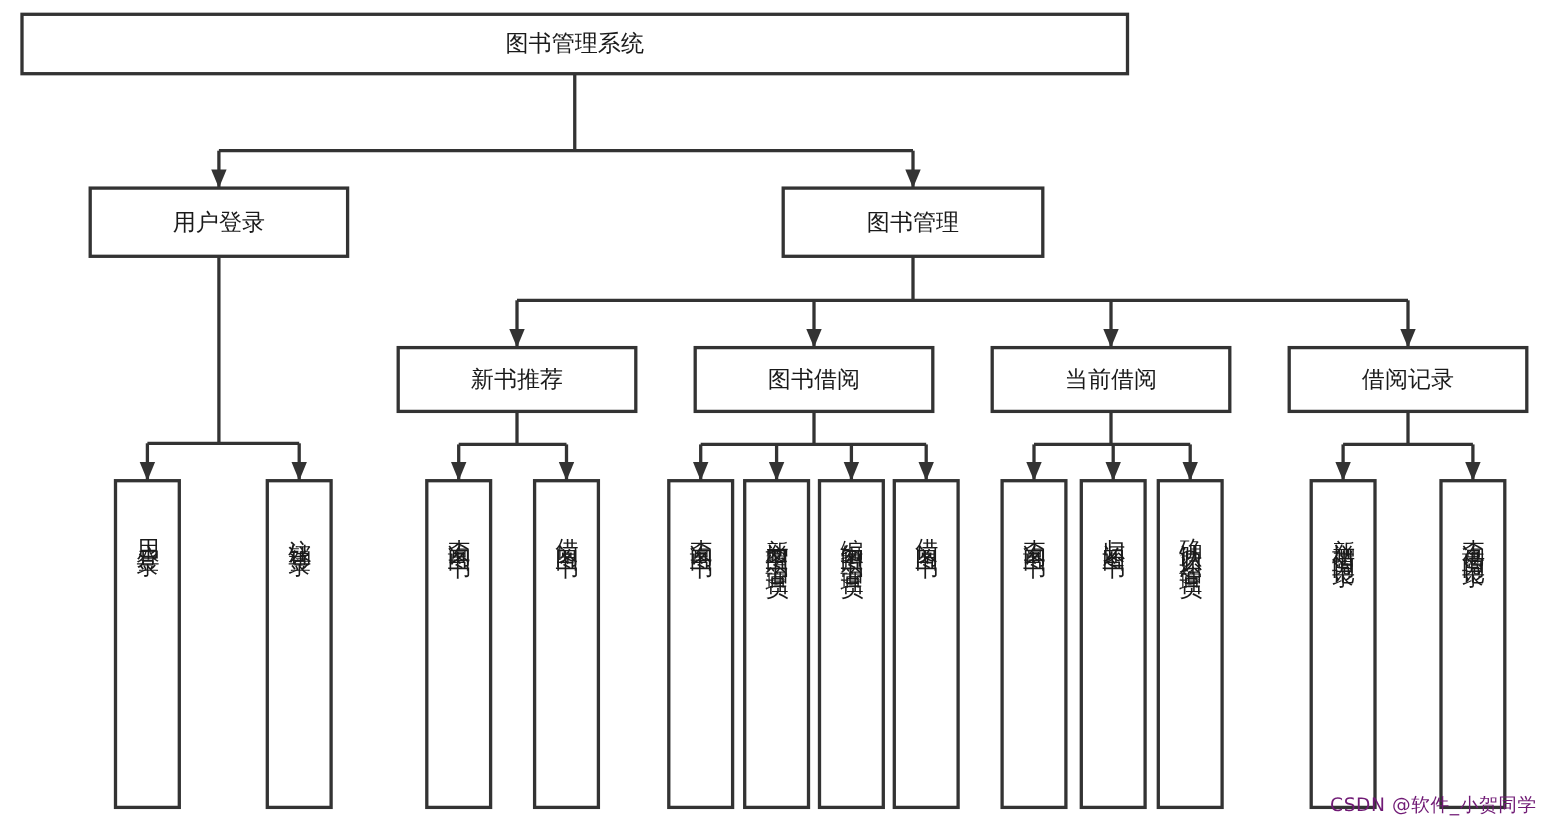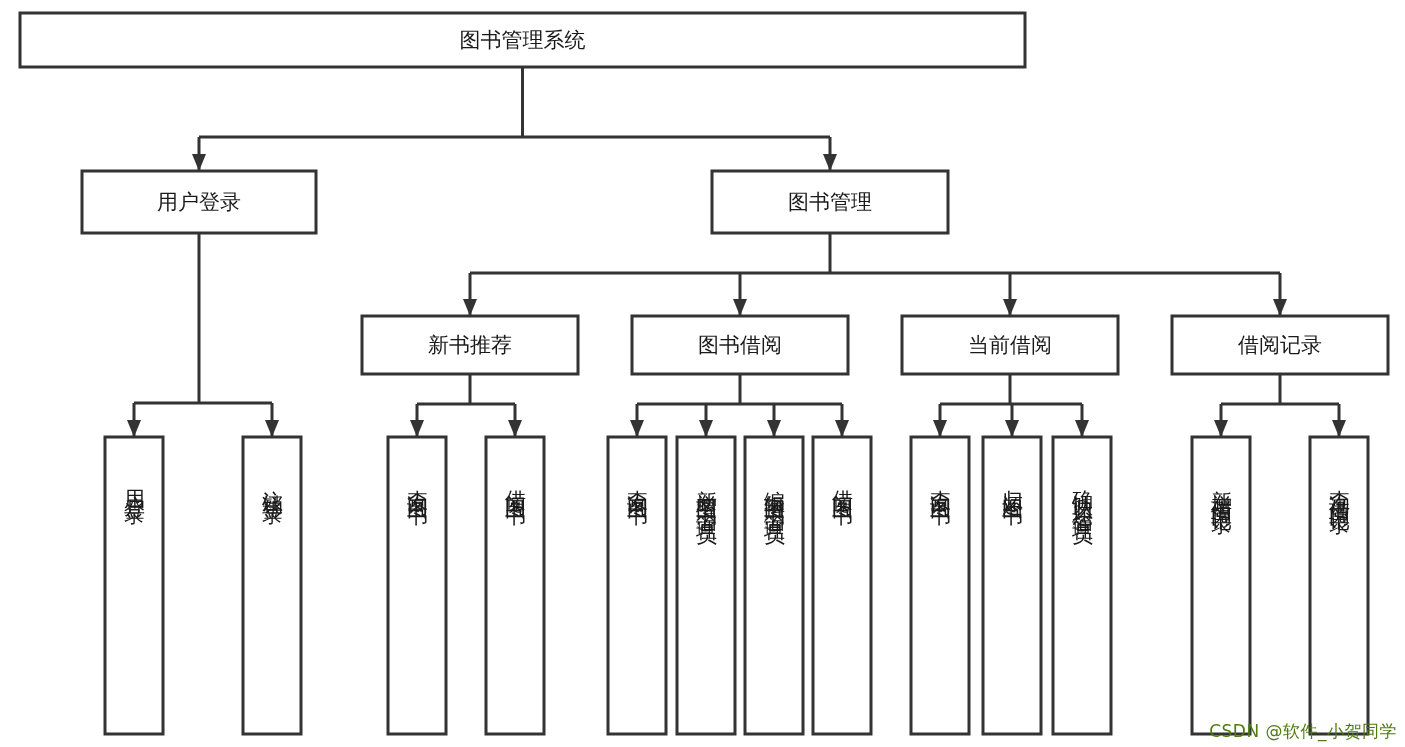--- a/index.html
+++ b/index.html
@@ -67,21 +67,21 @@
     align-items: flex-start;
     justify-content: center;
     pointer-events: none;
   }
   .watermark {
     position: absolute;
     right: 8px;
     bottom: 4px;
     font-family: "DejaVu Sans", "Liberation Sans", sans-serif;
     font-size: 17px;
-    color: #4d7c0f;
+    color: #701a75;
     white-space: nowrap;
     letter-spacing: 0.5px;
   }
 </style>
 </head>
 <body>
 
 <div id="diagram-root">
 
   <svg class="tree" viewBox="0 0 1405 747">

